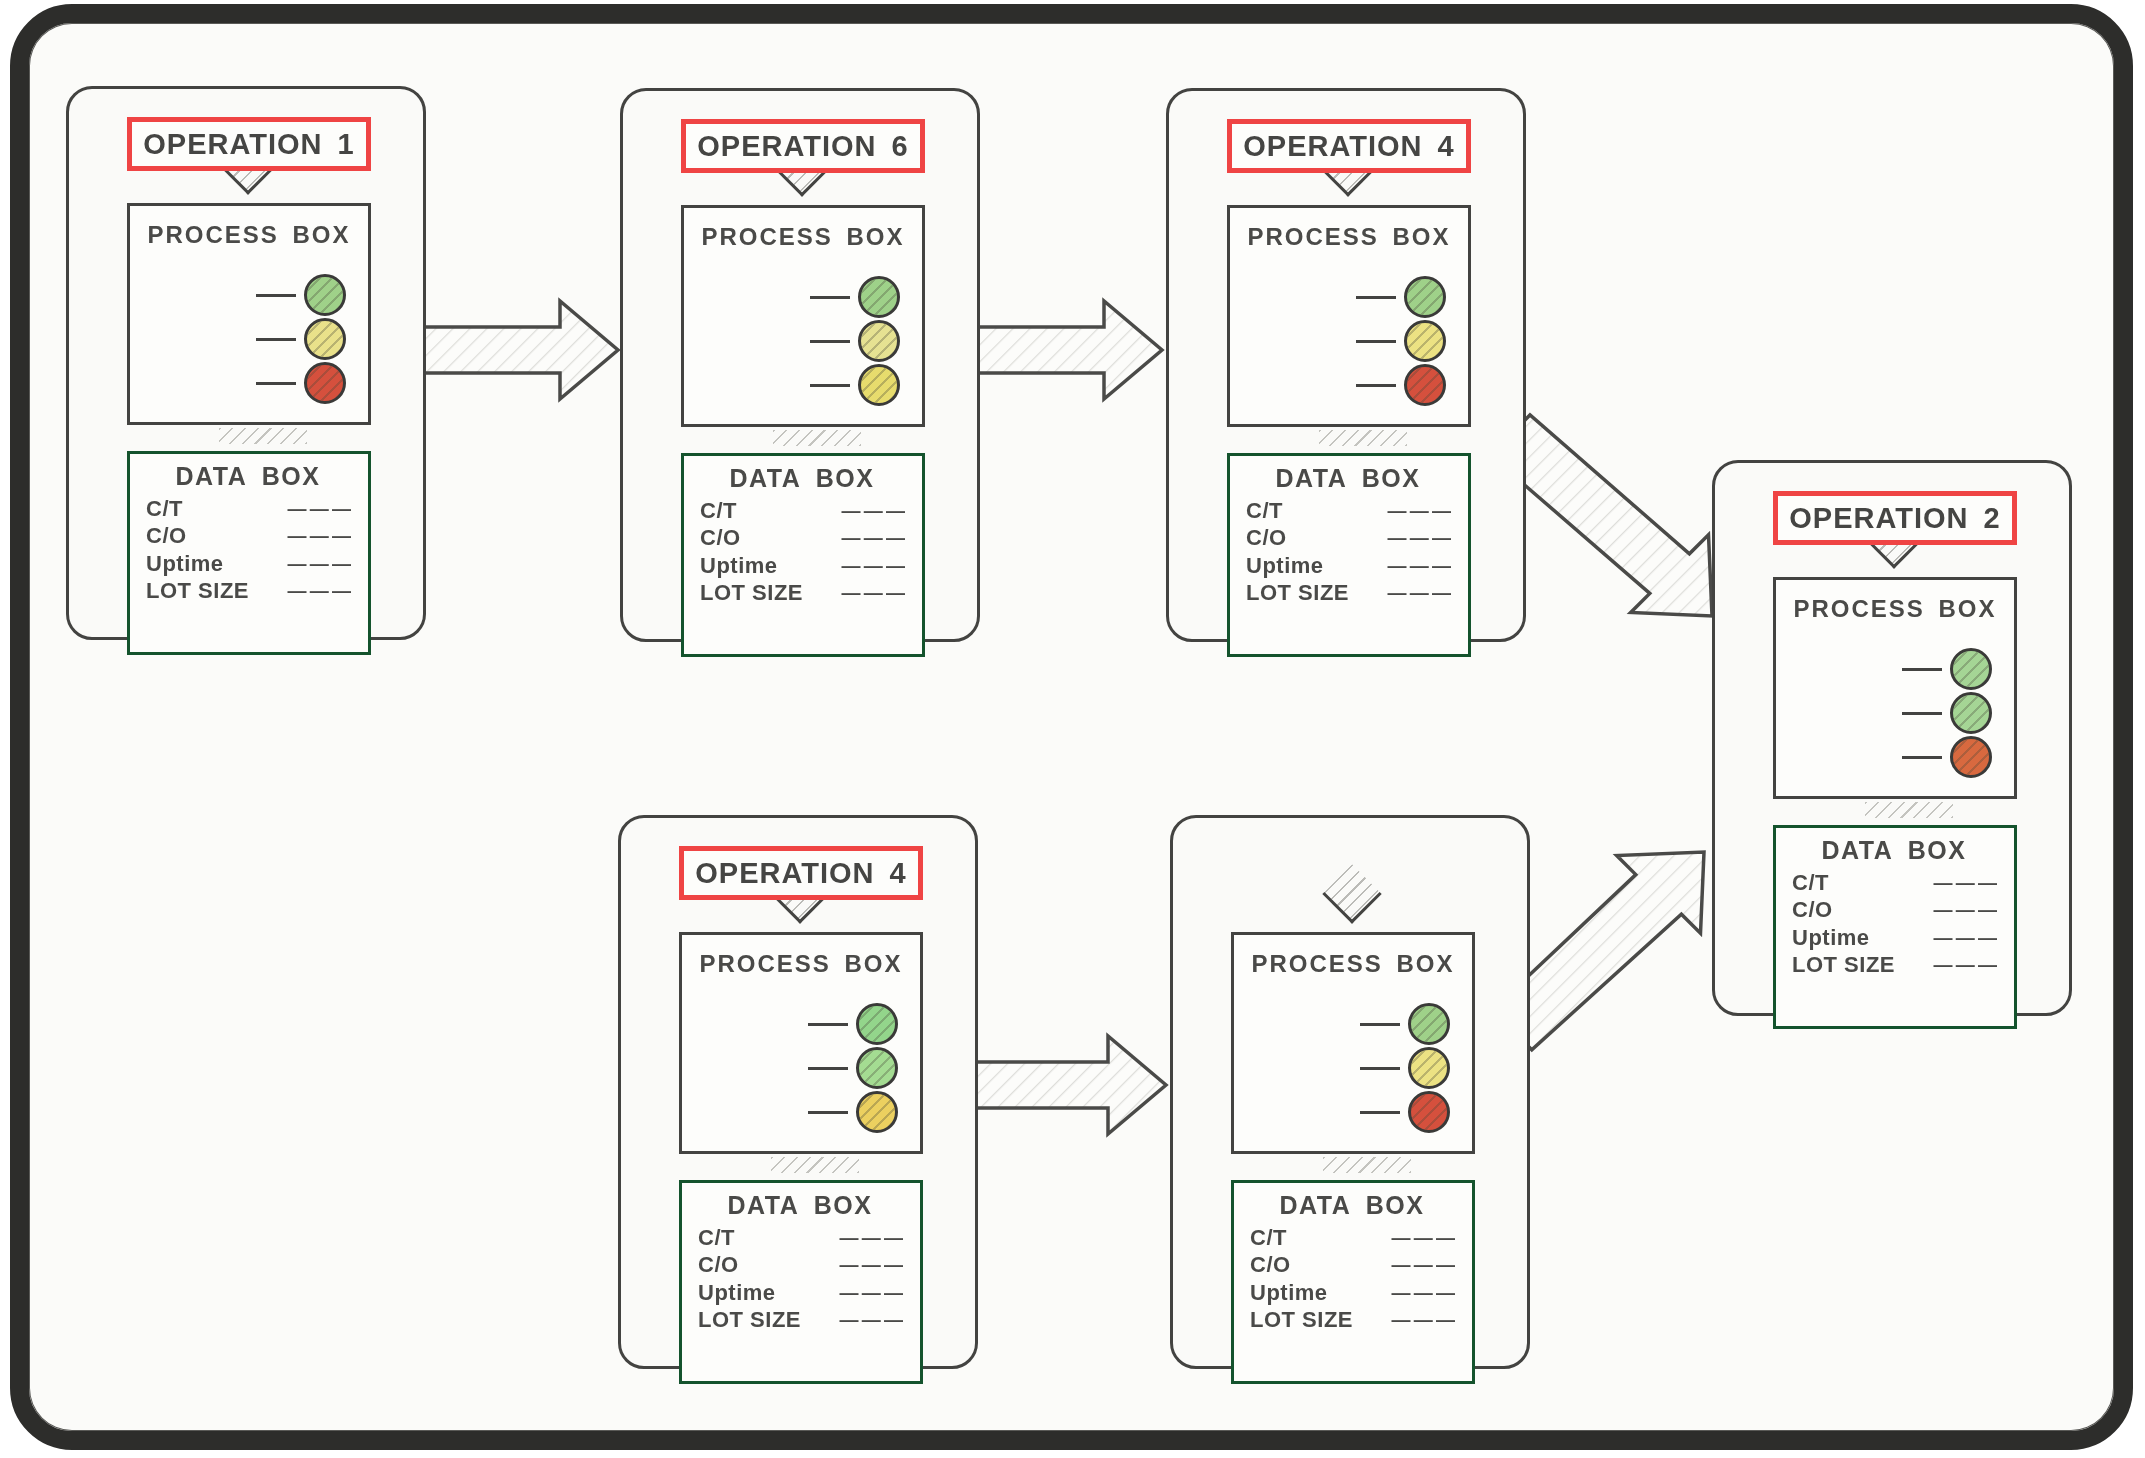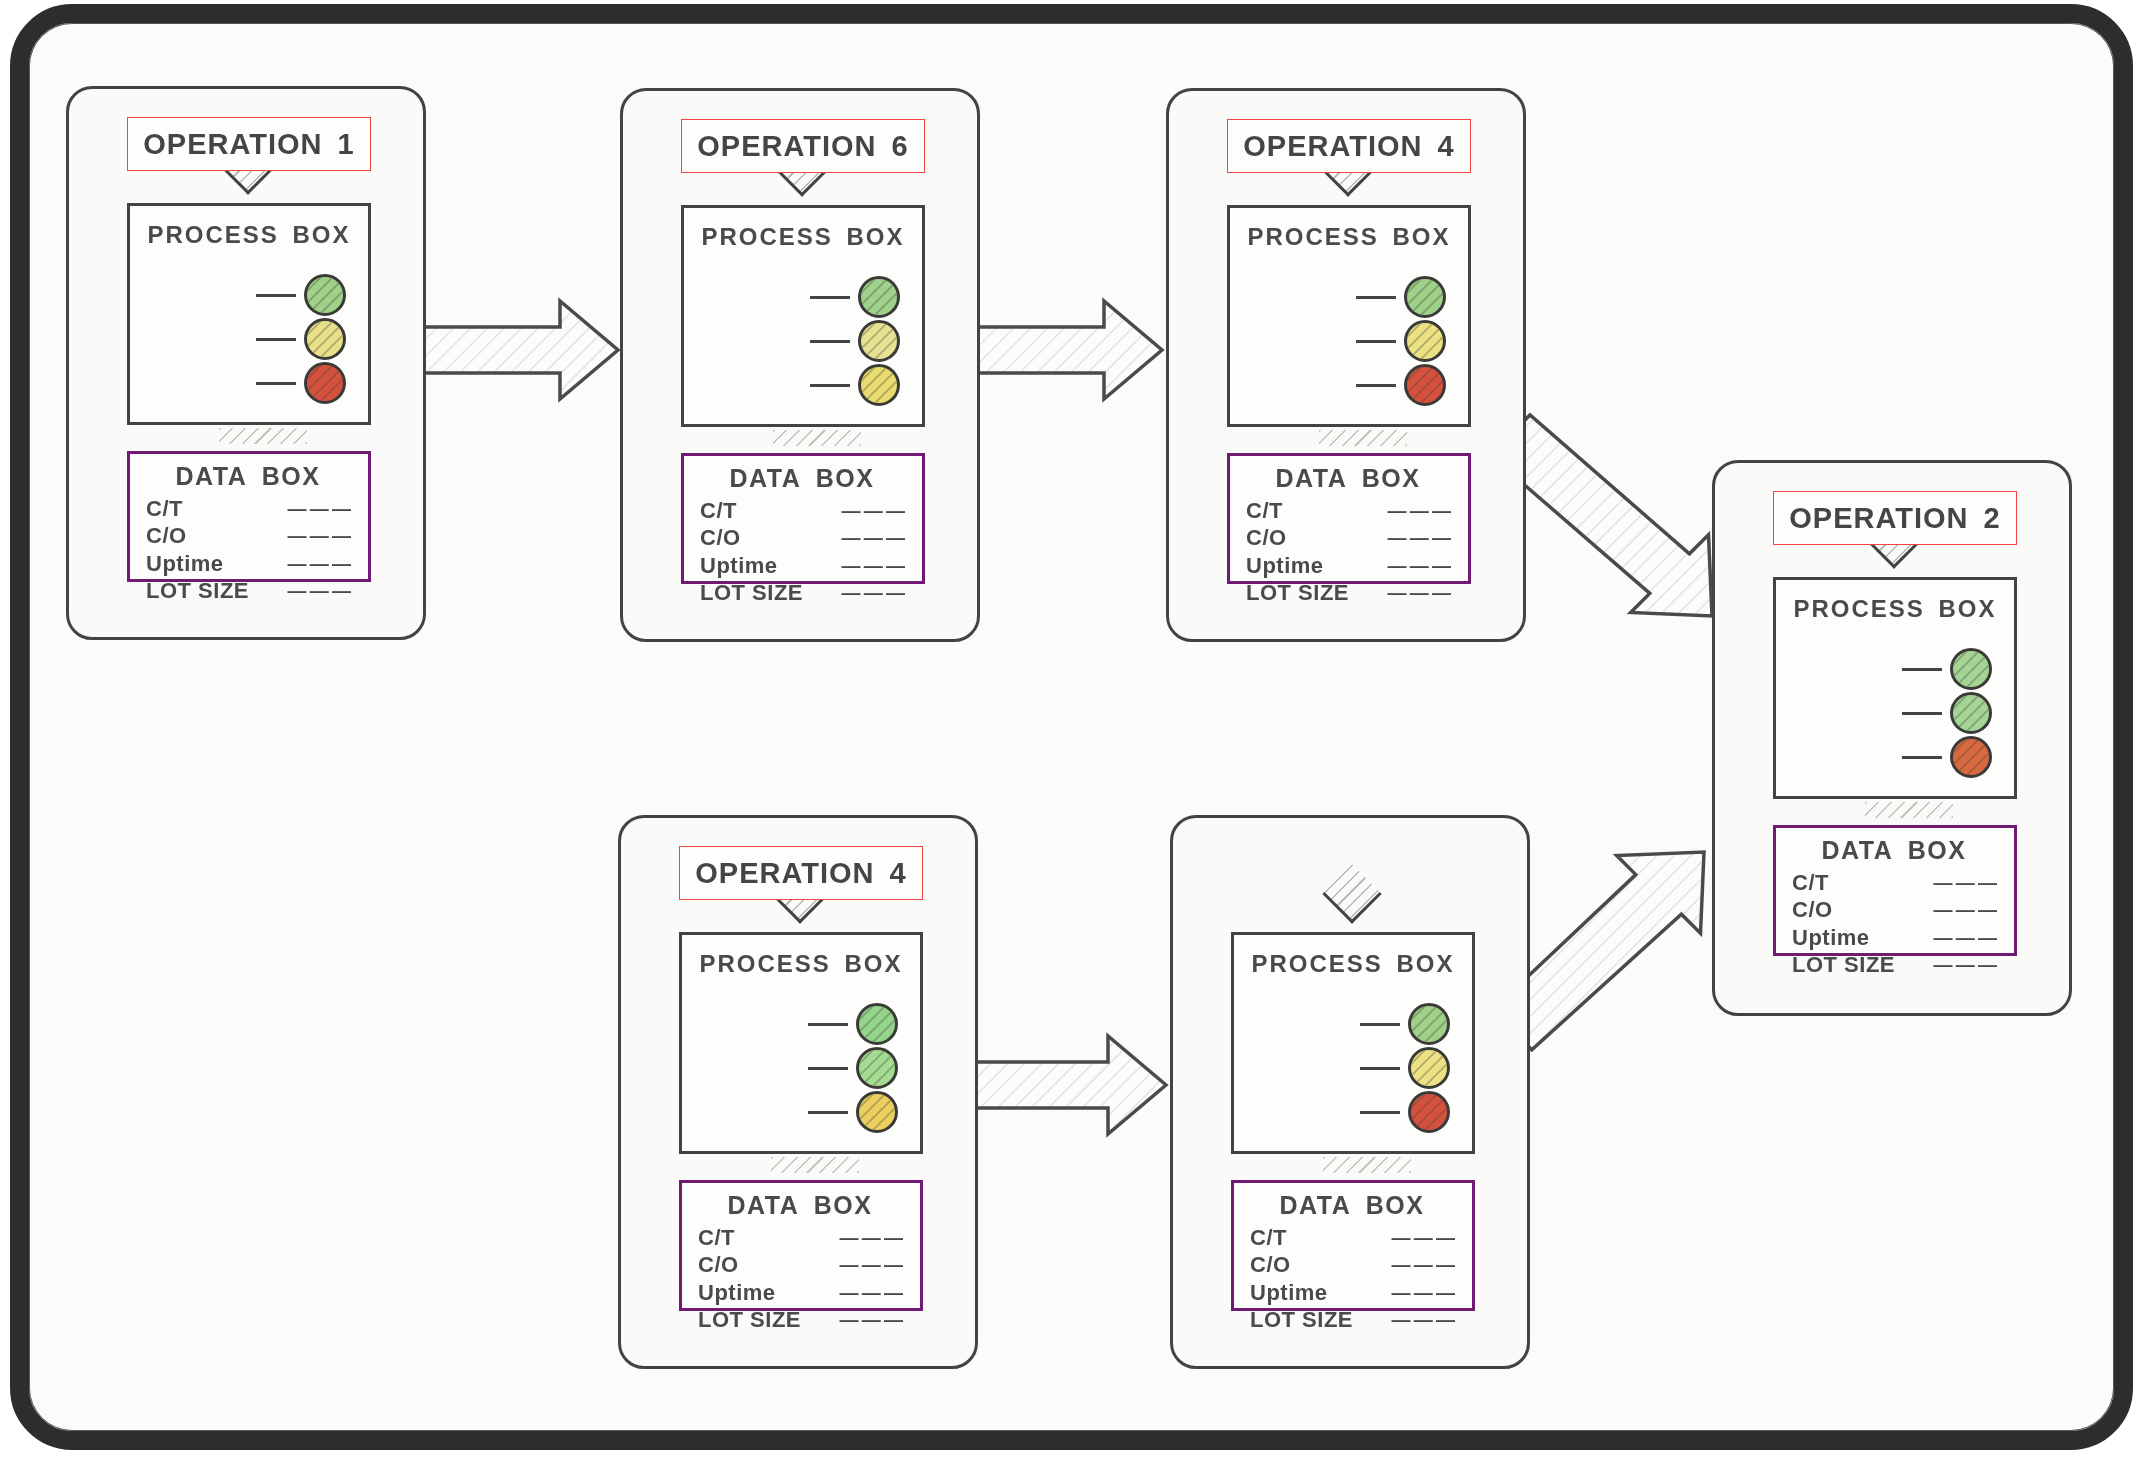--- a/index.html
+++ b/index.html
@@ -9,40 +9,40 @@
   
   .frame{position:absolute;left:10px;top:4px;right:12px;bottom:8px;
          border:19px solid #2d2d2b;border-radius:62px;background:#fbfbf9;
          box-shadow:inset 0 0 0 1px #5a5a57;}
   
   .arrows{position:absolute;left:0;top:0;width:2145px;height:1458px;z-index:1;}
   
   .card{position:absolute;width:360px;height:554px;z-index:2;
         background:#fafaf8;border:3px solid #434341;border-radius:26px;box-sizing:border-box;}
   .title-box{position:absolute;left:58px;top:28px;width:244px;height:54px;box-sizing:border-box;
-             background:#fdfdfb;border:1px solid #ef4444;display:flex;align-items:center;justify-content:center;}
+             background:#fdfdfb;border:5px solid #ef4444;display:flex;align-items:center;justify-content:center;}
   .title-text{font-size:29px;font-weight:700;letter-spacing:1px;word-spacing:6px;color:#454543;white-space:nowrap;}
   .notch{position:absolute;left:158px;top:55px;width:42px;height:42px;transform:rotate(45deg);
          background-color:#fafaf8;
          background-image:repeating-linear-gradient(90deg,rgba(110,110,104,0.45) 0 1.6px,transparent 1.6px 9px);
          border-right:3px solid #434341;border-bottom:3px solid #434341;box-sizing:border-box;}
   .process-box{position:absolute;left:58px;top:114px;width:244px;height:222px;box-sizing:border-box;
                background:#fdfdfb;border:3px solid #434341;padding-left:14px;}
   .box-label{position:absolute;left:0;right:0;top:15px;text-align:center;
              font-size:24px;font-weight:700;letter-spacing:2px;word-spacing:5px;color:#4a4a48;}
   .dot-rows{position:absolute;right:22px;top:68px;display:flex;flex-direction:column;gap:2px;}
   .dot-row{display:flex;align-items:center;gap:8px;}
   .dash{width:40px;height:0;border-top:3.5px solid #434341;}
   .dot{width:36px;height:36px;border:3px solid #3a3a38;border-radius:50%;position:relative;overflow:hidden;}
   .dot::after{content:"";position:absolute;inset:0;border-radius:50%;
               background:repeating-linear-gradient(135deg,rgba(70,70,55,0.30) 0 2.5px,transparent 2.5px 8.5px);}
   .hatch-under-process{position:absolute;left:150px;top:339px;width:88px;height:16px;
               background:repeating-linear-gradient(135deg,rgba(130,130,122,0.45) 0 1.6px,transparent 1.6px 9px);}
-  .data-box{position:absolute;left:58px;top:362px;width:244px;height:131px;box-sizing:border-box;
-            background:#fdfdfb;border:3px solid #701a75;padding:8px 18px 0 16px;}
+  .data-box{position:absolute;left:58px;top:362px;width:244px;height:204px;box-sizing:border-box;
+            background:#fdfdfb;border:3px solid #14532d;padding:8px 18px 0 16px;}
   .data-box .box-label{position:static;margin-bottom:4px;font-size:25px;letter-spacing:1.5px;word-spacing:7px;}
   .data-row{display:flex;justify-content:space-between;align-items:center;height:27.5px;text-align:right;}
   .data-key{font-size:22px;font-weight:700;letter-spacing:0.5px;color:#4a4a48;white-space:nowrap;}
   .data-val{font-size:19px;font-weight:700;letter-spacing:-1px;color:#4a4a48;white-space:nowrap;}
 </style>
 </head>
 <body>
 
 <div class="screen">
   <div class="frame"></div>

